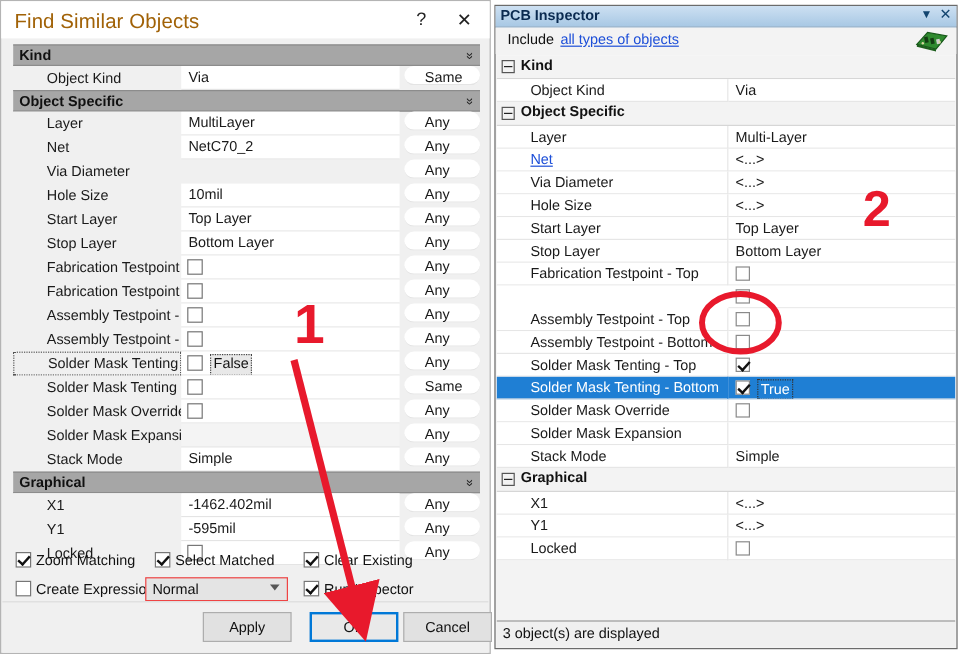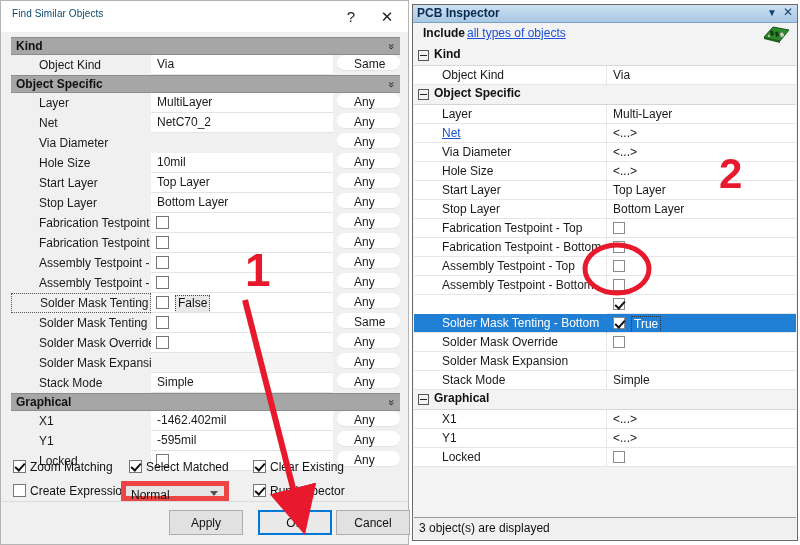--- a/index.html
+++ b/index.html
@@ -17,21 +17,21 @@
     background: #f0f0f0;
     border: 1px solid #b4b4b4;
     box-sizing: border-box;
   }
   #fso-titlebar {
     position: absolute; left: 0; top: 0; right: 0; height: 31px;
     background: #ffffff;
   }
   #fso-title {
     position: absolute; left: 11px; top: 7px;
-    font-size: 10px; color: #0c4a6e; letter-spacing: .1px;
+    font-size: 17px; color: #a16207; letter-spacing: .1px;
   }
   .titlebtn {
     position: absolute; top: 0; height: 31px; width: 34px;
     display: flex; align-items: center; justify-content: center;
     font-size: 14px; color: #222;
   }
   #fso-help { right: 40px; font-size: 15px; }
   #fso-close { right: 4px; font-size: 15px; }
 
   
@@ -115,22 +115,22 @@
   }
   .opt .box.on::after {
     content: "";
     position: absolute; left: 3px; top: 0px;
     width: 4px; height: 8px;
     border: solid #111; border-width: 0 2px 2px 0;
     transform: rotate(42deg);
   }
   #sel-normal {
     position: absolute; left: 108px; top: 1px;
-    width: 108px; height: 20px;
-    background: #e4e4e4; border: 5px solid #ef4444;
+    width: 119px; height: 20px;
+    background: #e4e4e4; border: 1px solid #ef4444;
     box-sizing: border-box;
     font-size: 12px; color: #111; line-height: 18px; padding-left: 5px;
   }
   #sel-normal .arrow {
     position: absolute; right: 6px; top: 5px;
     width: 0; height: 0;
     border-left: 4px solid transparent; border-right: 4px solid transparent;
     border-top: 5px solid #555;
   }
 
@@ -170,21 +170,21 @@
     position: absolute; right: 20px; top: 2px; font-size: 10px; color: #13456f;
   }
   #pcb-close {
     position: absolute; right: 4px; top: 0px; font-size: 12px; color: #13456f;
   }
   #pcb-include {
     position: absolute; left: 0; top: 18px; right: 0; height: 22px;
     background: #f3f3f3;
   }
   #inc-text {
-    position: absolute; left: 10px; top: 3px; font-size: 12px; color: #111; font-weight: bold;
+    position: absolute; left: 10px; top: 3px; font-size: 12px; color: #111;
   }
   #inc-link {
     position: absolute; left: 54px; top: 3px; font-size: 12px;
     color: #1d4fd8; text-decoration: underline;
   }
   
   #pcb-icon {
     position: absolute; right: 6px; top: 1px; width: 30px; height: 20px;
   }
 
@@ -486,38 +486,38 @@
           <div class="p-name">Stop Layer</div>
           <div class="p-val">Bottom Layer</div>
         </div>
         <div class="prow">
           <div class="p-name">Fabrication Testpoint - Top</div>
           <div class="p-val">
             <span class="pcbx"></span>
           </div>
         </div>
         <div class="prow">
-          <div class="p-name">Fabrication Testpoint - Bottom</div>
           <div class="p-val">
             <span class="pcbx"></span>
           </div>
         </div>
         <div class="prow">
           <div class="p-name">Assembly Testpoint - Top</div>
           <div class="p-val">
             <span class="pcbx"></span>
           </div>
         </div>
         <div class="prow">
           <div class="p-name">Assembly Testpoint - Bottom</div>
           <div class="p-val">
             <span class="pcbx"></span>
           </div>
         </div>
         <div class="prow">
+          <div class="p-name">Solder Mask Tenting - Top</div>
           <div class="p-val">
             <span class="pcbx on"></span>
           </div>
         </div>
         <div class="prow selected">
           <div class="p-name">Solder Mask Tenting - Bottom</div>
           <div class="p-val">
             <span class="pcbx on"></span>
             <span class="p-true">True</span>
           </div>

